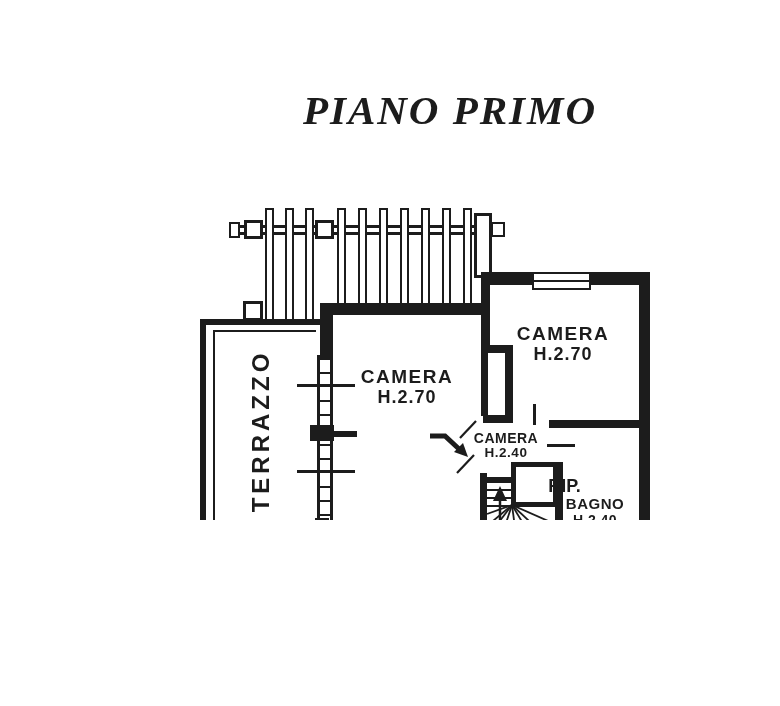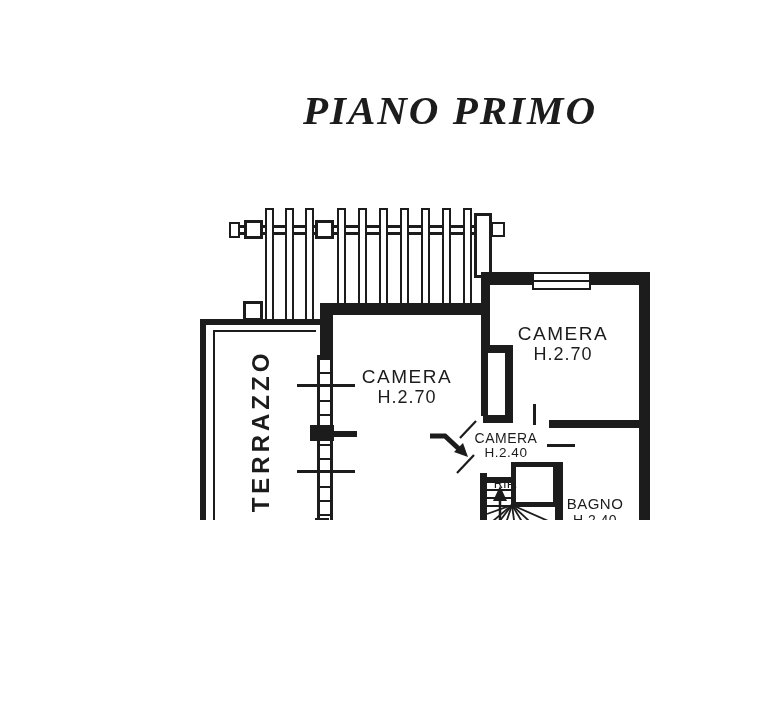--- a/index.html
+++ b/index.html
@@ -3,21 +3,21 @@
 <meta charset="utf-8">
 <style>
   html,body{margin:0;padding:0;background:#fff;}
   #canvas{position:relative;width:780px;height:520px;background:#ffffff;overflow:hidden;
           font-family:"Liberation Sans",sans-serif;color:#1c1c1c;}
   .wall{position:absolute;background:#1c1c1c;}
   .hollow{position:absolute;background:#ffffff;border:3px solid #1c1c1c;box-sizing:border-box;}
   .slat{position:absolute;background:#ffffff;border:2.5px solid #1c1c1c;box-sizing:border-box;}
   .win{position:absolute;background:#ffffff;border:2.5px solid #1c1c1c;box-sizing:border-box;}
   .win .mid{position:absolute;left:0;right:0;top:50%;height:2px;margin-top:-1px;background:#1c1c1c;}
-  .lbl{position:absolute;text-align:center;font-weight:400;color:#1c1c1c;line-height:1.1;}
+  .lbl{position:absolute;text-align:center;font-weight:700;color:#1c1c1c;line-height:1.1;}
   .lbl .h{display:block;}
   #title{position:absolute;left:280px;top:86px;width:340px;text-align:center;
          font-family:"Liberation Serif",serif;font-style:italic;font-weight:700;
          font-size:41px;letter-spacing:2px;white-space:nowrap;}
   #terrazzo-label{position:absolute;left:161px;top:417px;width:200px;height:28px;
          text-align:center;font-weight:700;font-size:24px;letter-spacing:4px;
          transform:rotate(-90deg);}
   svg{position:absolute;left:0;top:0;}
 </style>
 </head>
@@ -142,21 +142,21 @@
   <div class="lbl" style="left:503px;top:324px;width:120px;font-size:19px;letter-spacing:1.5px;">
     <span>CAMERA</span>
     <span class="h" style="font-size:18px;letter-spacing:1px;">H.2.70</span>
   </div>
 
   <div class="lbl" style="left:470px;top:431px;width:72px;font-size:14px;letter-spacing:0.5px;">
     <span>CAMERA</span>
     <span class="h" style="font-size:13.5px;">H.2.40</span>
   </div>
 
-  <div class="lbl" style="left:484px;top:477px;width:43px;font-size:13px;">
+  <div class="lbl" style="left:543px;top:477px;width:43px;font-size:18px;">
     <span>RIP.</span>
   </div>
 
   <div class="lbl" style="left:558px;top:463px;width:74px;font-size:15px;letter-spacing:0.5px;margin-top:33px;">
     <span>BAGNO</span>
     <span class="h" style="font-size:14px;">H.2.40</span>
   </div>
 
 </div>
 

